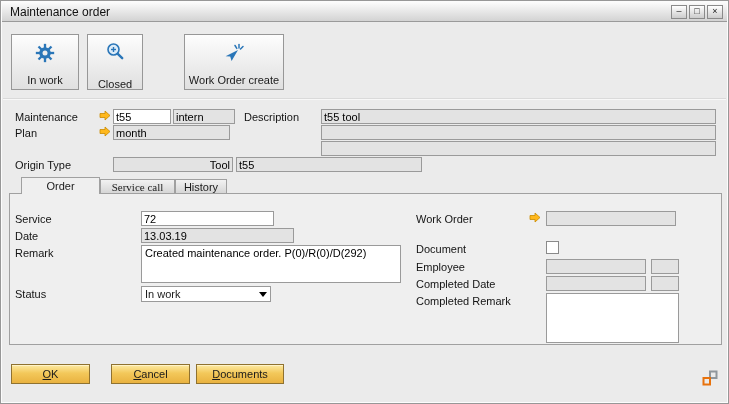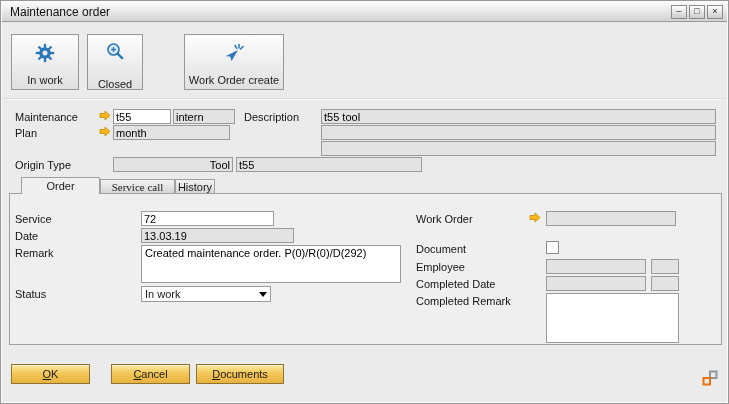--- a/index.html
+++ b/index.html
@@ -35,21 +35,21 @@
   .fld.dis { background:#e3e3e3; }
   .txt { position:absolute; border:1px solid #9a9a9a; background:#fff; resize:none;
     font-family:inherit; font-size:11px; line-height:12px; padding:1px 3px; color:#000; }
   .arrow { position:absolute; width:12px; height:11px; display:block; cursor:pointer; }
 
   
   .tab { position:absolute; display:flex; align-items:center; justify-content:center;
     border:1px solid #a0a0a0; cursor:default; }
   .tab.active { left:20px; top:176px; width:79px; height:17px; background:#efefef; border-bottom:none; z-index:2; }
   .tab.t2 { left:99px; top:178px; width:75px; height:15px; background:linear-gradient(#f2f2f2,#d6d6d6);font-family:Liberation Serif, serif; }
-  .tab.t3 { left:174px; top:178px; width:40px; height:15px; background:linear-gradient(#f2f2f2,#d6d6d6); }
+  .tab.t3 { left:174px; top:178px; width:52px; height:15px; background:linear-gradient(#f2f2f2,#d6d6d6); }
   .panel { position:absolute; left:8px; top:192px; width:713px; height:152px;
     border:1px solid #a0a0a0; background:#efefef; z-index:1; }
 
   
   .combo { position:absolute; height:16px; border:1px solid #9a9a9a; background:#fff;
     display:flex; align-items:center; padding:0 3px; cursor:default; }
   .combo-arrow { width:0; height:0; border-left:4px solid transparent; border-right:4px solid transparent;
     border-top:5px solid #000; margin-left:auto; }
 
   .checkbox { position:absolute; width:13px; height:13px; background:#fff; border:1px solid #8a8a8a; cursor:pointer; }

